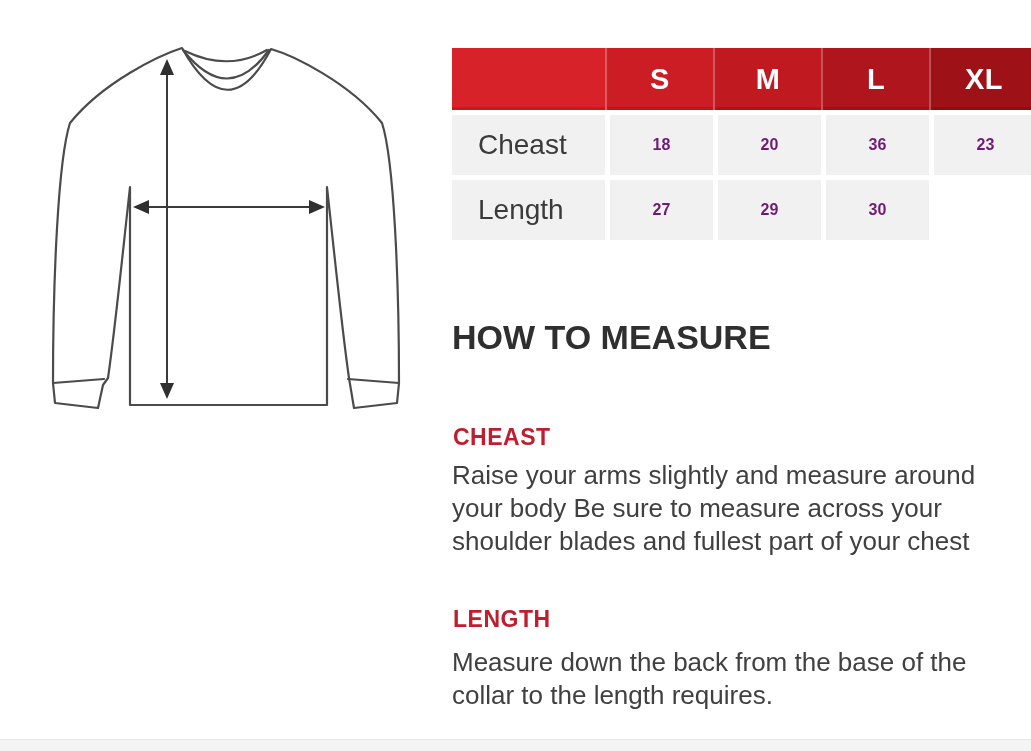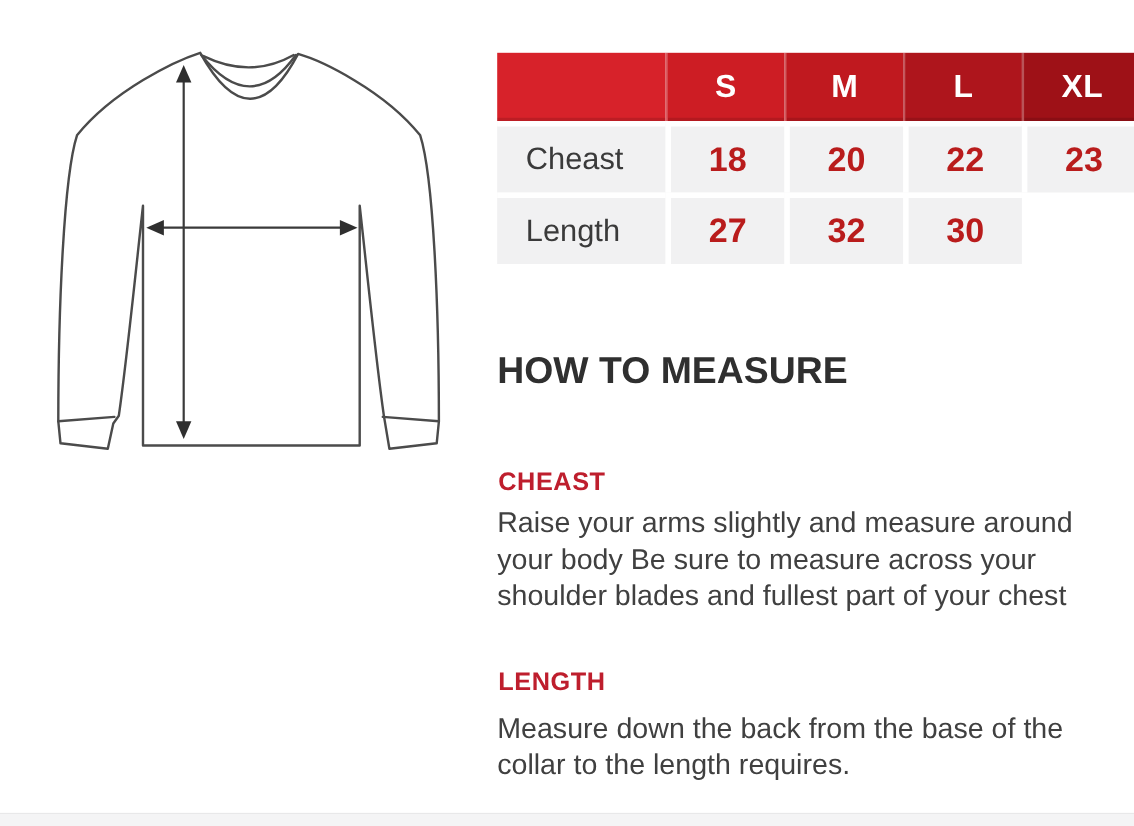--- a/index.html
+++ b/index.html
@@ -24,21 +24,21 @@
     display:flex;align-items:center;justify-content:center;
     color:#ffffff;font-weight:bold;font-size:29px;letter-spacing:.5px;
     box-shadow:inset 0 -3px 0 rgba(0,0,0,.12);
   }
   .hcell + .hcell{border-left:2px solid rgba(255,255,255,.28);}
   .c0{background:#d7222a;} .c1{background:#cd1d24;} .c2{background:#c0191f;}
   .c3{background:#ae151c;} .c4{background:#9e1117;}
   .bcell{
     background:#f1f1f2;border-top:5px solid #ffffff;
     display:flex;align-items:center;justify-content:center;
-    font-size:31px;font-weight:bold;color:#b91c1c;
+    font-size:16px;font-weight:bold;color:#701a75;
   }
   .bcell.lbl{
     justify-content:flex-start;padding-left:26px;box-sizing:border-box;
     font-weight:500;font-size:28px;color:#3a3a3a;
   }
   .bcell.gap{border-left:5px solid #ffffff;}
 
   
   #howto-title{
     position:absolute;left:452px;top:318px;
@@ -111,26 +111,26 @@
 
     <div class="hcell c0"></div>
     <div class="hcell c1">S</div>
     <div class="hcell c2">M</div>
     <div class="hcell c3">L</div>
     <div class="hcell c4">XL</div>
 
     <div class="bcell lbl">Cheast</div>
     <div class="bcell gap">18</div>
     <div class="bcell gap">20</div>
-    <div class="bcell gap">22</div>
+    <div class="bcell gap">36</div>
     <div class="bcell gap">23</div>
 
     <div class="bcell lbl">Length</div>
     <div class="bcell gap">27</div>
-    <div class="bcell gap">32</div>
+    <div class="bcell gap">29</div>
     <div class="bcell gap">30</div>
   </div>
 
   <div id="howto-title">HOW TO MEASURE</div>
 
   <div id="heading-cheast" class="sec-heading">CHEAST</div>
   <div id="body-cheast" class="sec-body">
     <div>Raise your arms slightly and measure around</div>
     <div>your body Be sure to measure across your</div>
     <div>shoulder blades and fullest part of your chest</div>

